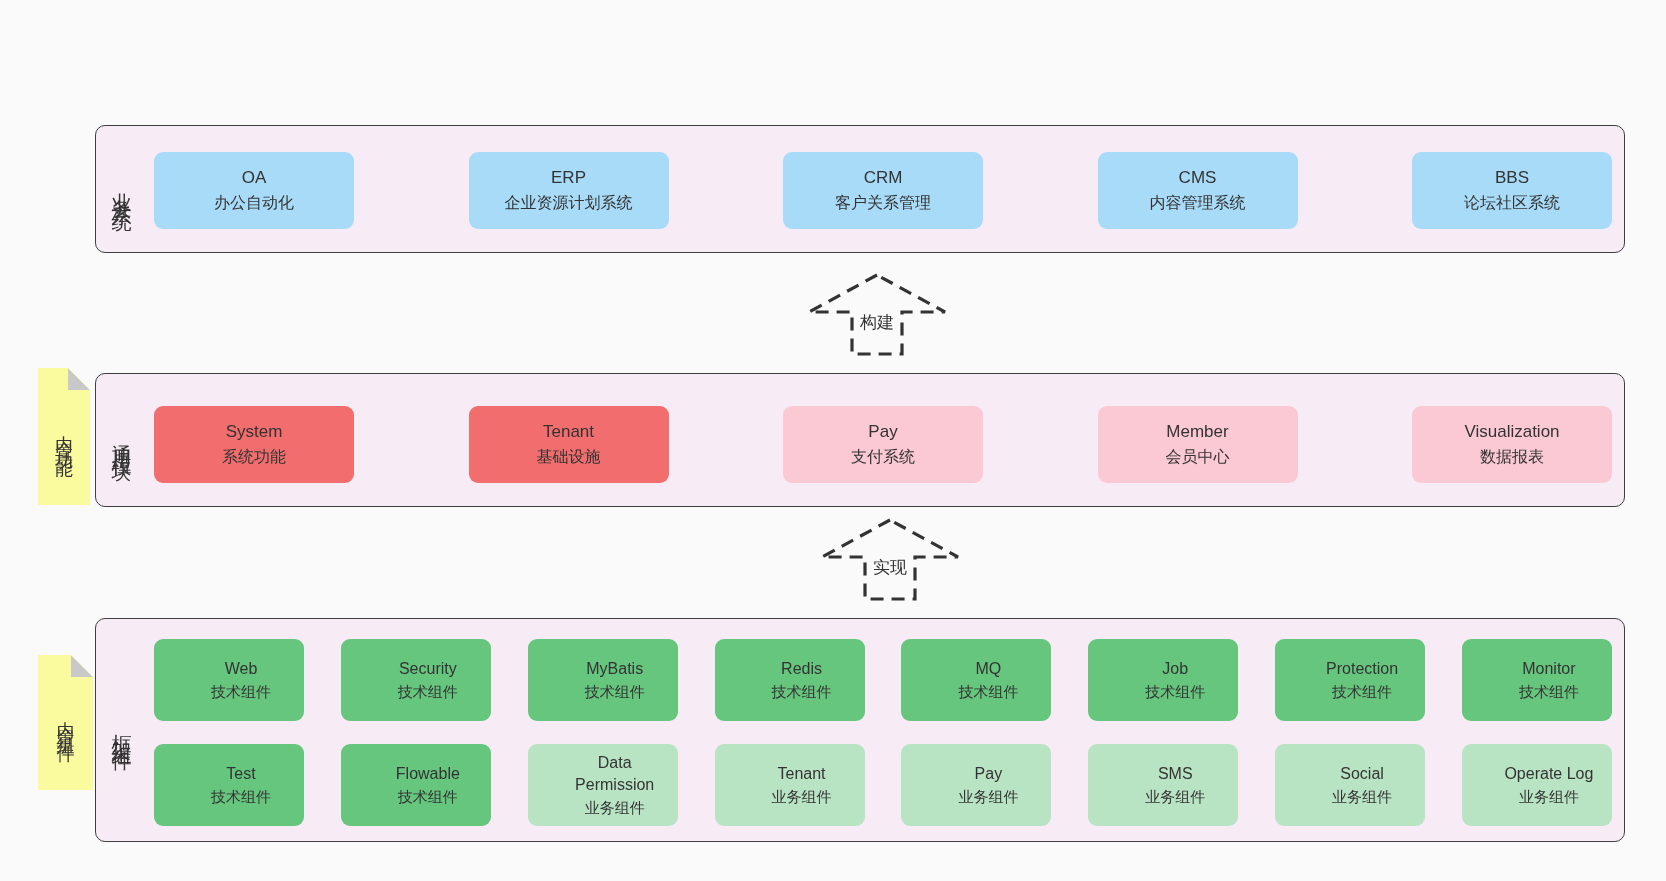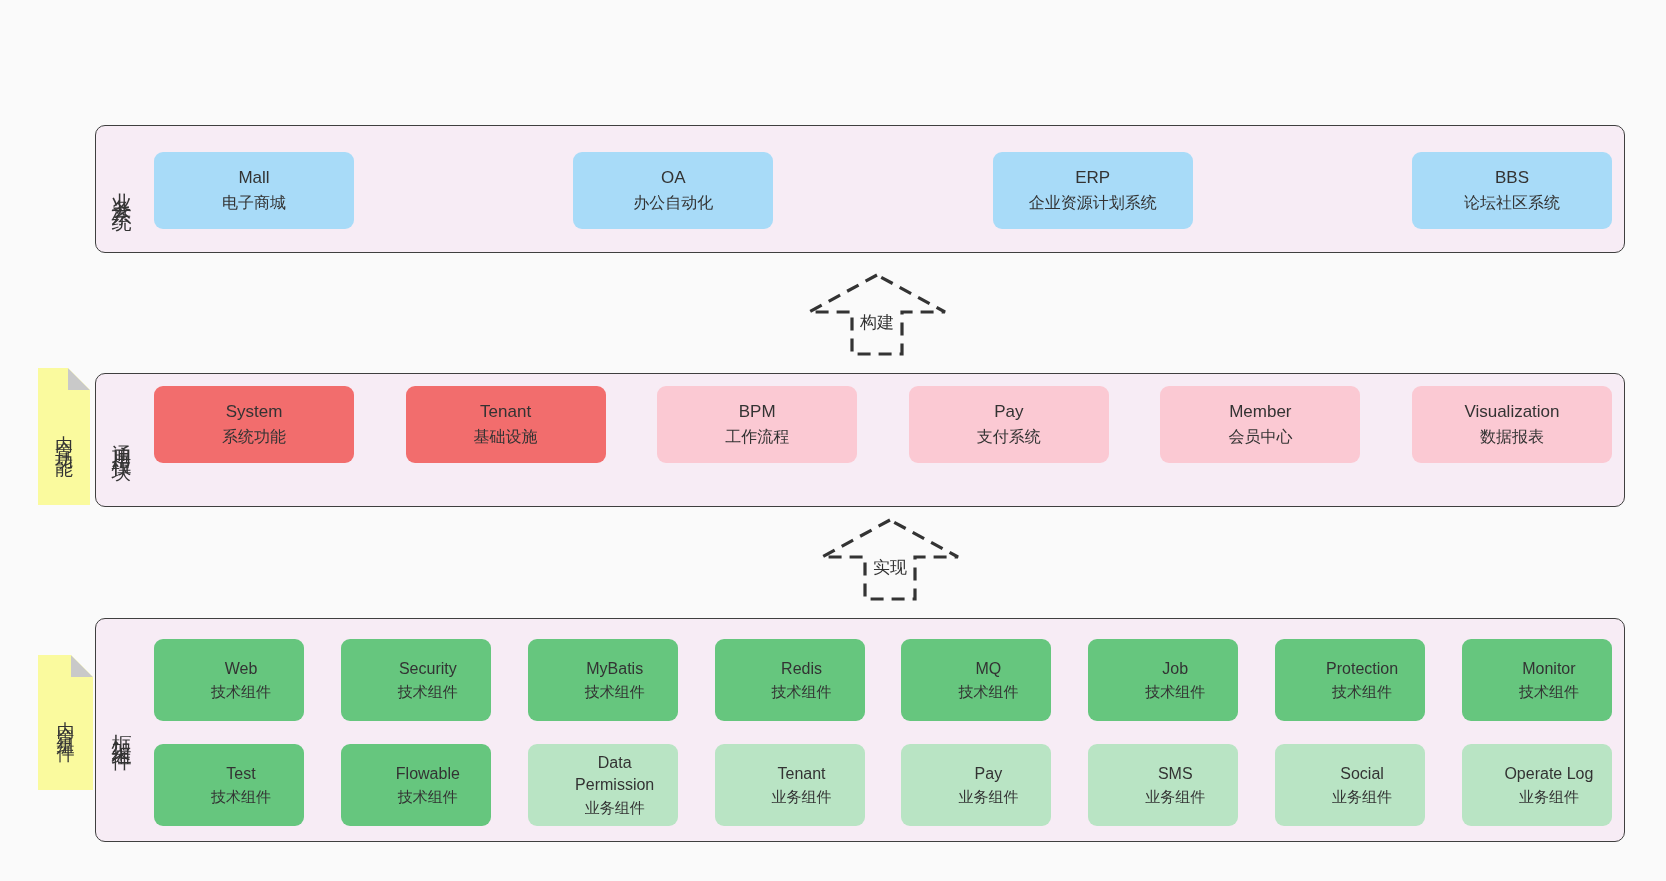--- a/index.html
+++ b/index.html
@@ -76,30 +76,34 @@
     font-size:17px; white-space:nowrap; color:var(--c-text);font-family:Liberation Serif, serif;
   }
 </style>
 </head>
 <body>
 
 <div class="band band-1" style="top:125px;height:128px;">
   <div class="band-label">业务系统</div>
   <div class="band-row" style="top:26px;height:77px;">
     <div class="box box-wide fill-blue">
-      <div class="en">Mall</div>
-      <div class="cn">电子商城</div>
-    </div>
-    <div class="box box-wide fill-blue">
       <div class="en">OA</div>
       <div class="cn">办公自动化</div>
     </div>
     <div class="box box-wide fill-blue">
       <div class="en">ERP</div>
       <div class="cn">企业资源计划系统</div>
+    </div>
+    <div class="box box-wide fill-blue">
+      <div class="en">CRM</div>
+      <div class="cn">客户关系管理</div>
+    </div>
+    <div class="box box-wide fill-blue">
+      <div class="en">CMS</div>
+      <div class="cn">内容管理系统</div>
     </div>
     <div class="box box-wide fill-blue">
       <div class="en">BBS</div>
       <div class="cn">论坛社区系统</div>
     </div>
   </div>
 </div>
 
 <div class="up-arrow" style="left:805px;top:273px;">
   <svg viewBox="0 0 144 84">
@@ -108,32 +112,28 @@
   <div class="arrow-label">构建</div>
 </div>
 
 <div class="sticky" style="left:38px;top:368px;width:52px;height:137px;">
   <div class="fold"></div>
   <div class="sticky-label">内置功能</div>
 </div>
 
 <div class="band band-2" style="top:373px;height:134px;">
   <div class="band-label">通用模块</div>
-  <div class="band-row" style="top:12px;height:77px;gap:7px;">
+  <div class="band-row" style="top:32px;height:77px;gap:7px;">
     <div class="box box-wide fill-red">
       <div class="en">System</div>
       <div class="cn">系统功能</div>
     </div>
     <div class="box box-wide fill-red">
       <div class="en">Tenant</div>
       <div class="cn">基础设施</div>
-    </div>
-    <div class="box box-wide fill-pink">
-      <div class="en">BPM</div>
-      <div class="cn">工作流程</div>
     </div>
     <div class="box box-wide fill-pink">
       <div class="en">Pay</div>
       <div class="cn">支付系统</div>
     </div>
     <div class="box box-wide fill-pink">
       <div class="en">Member</div>
       <div class="cn">会员中心</div>
     </div>
     <div class="box box-wide fill-pink">

